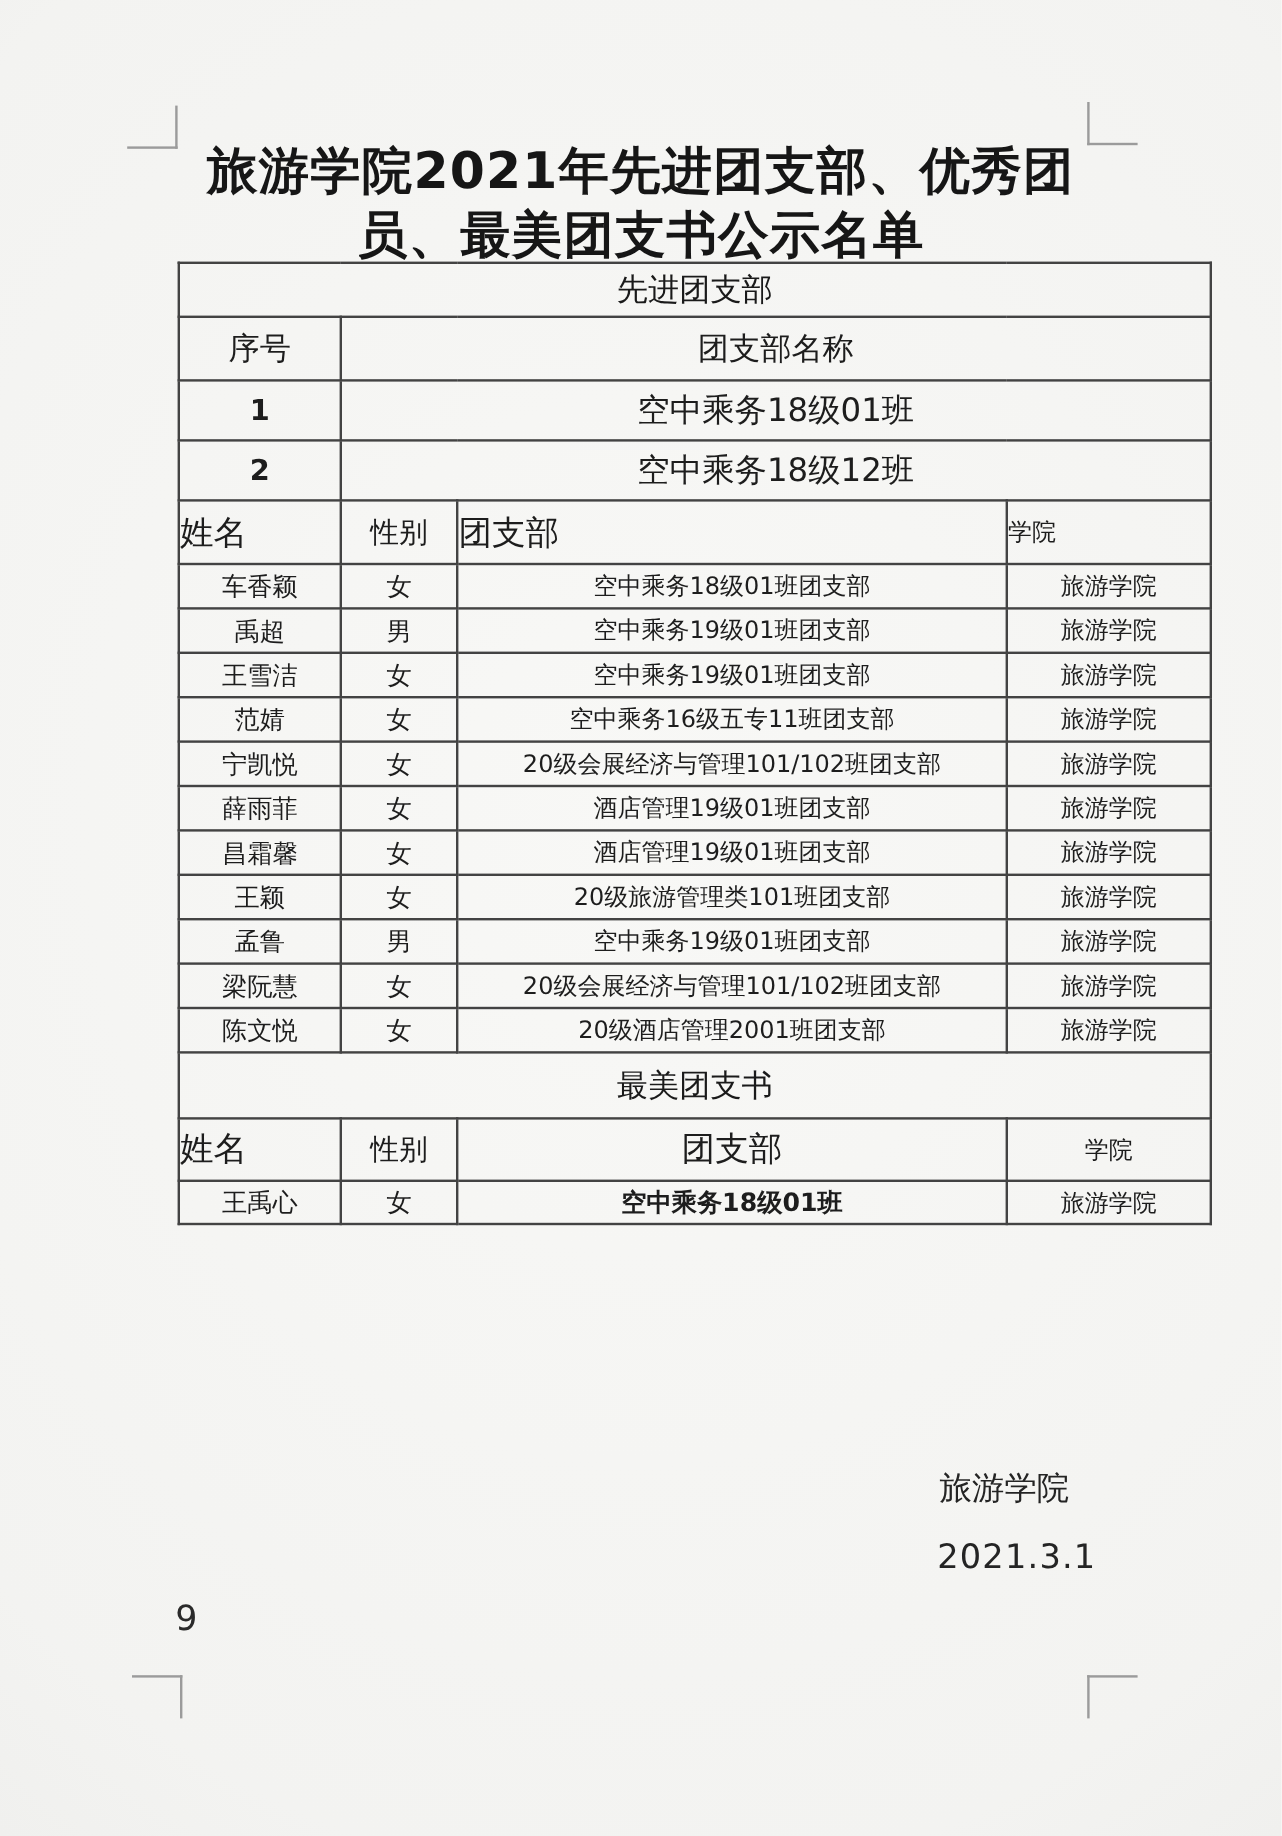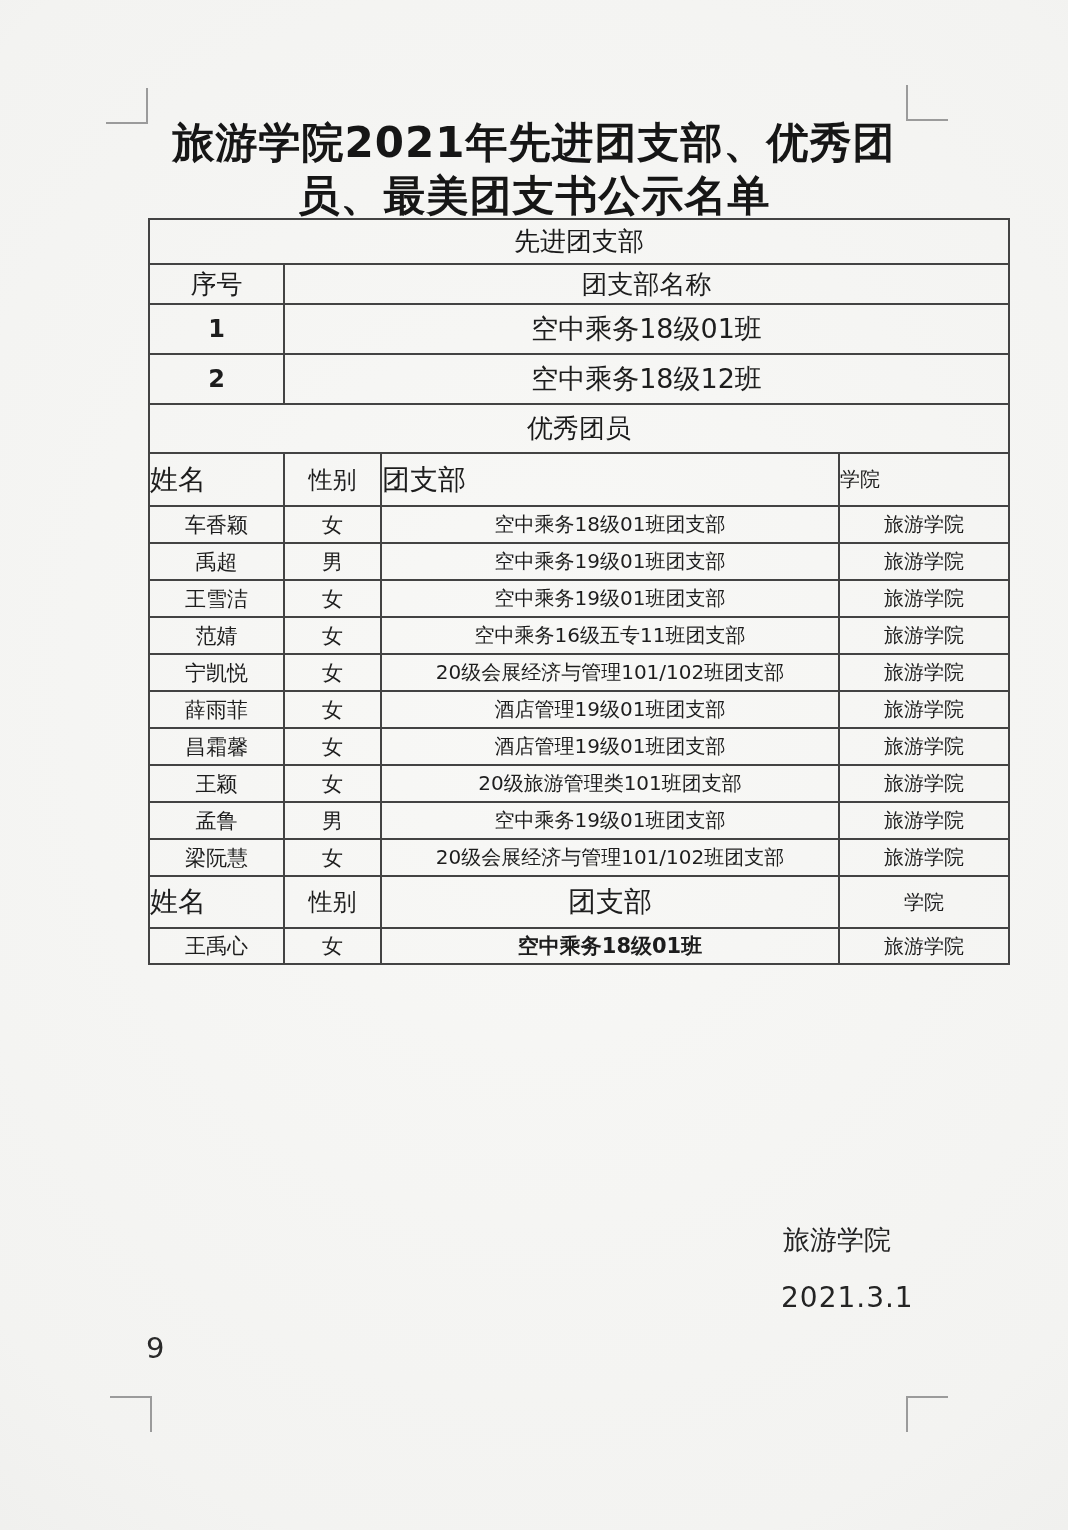--- a/index.html
+++ b/index.html
@@ -58,21 +58,21 @@
   }
   table.doc-table td {
     border: 2px solid #434343;
     padding: 0;
     overflow: hidden;
     white-space: nowrap;
   }
 
   
   tr.h-sec1  { height: 45px; }
-  tr.h-hdr1  { height: 40px; }
+  tr.h-hdr1  { height: 53px; }
   tr.h-row1  { height: 50px; }
   tr.h-sec2  { height: 49px; }
   tr.h-hdr2  { height: 53px; }
   tr.h-mrow  { height: 37px; }
   tr.h-sec3  { height: 55px; }
   tr.h-hdr3  { height: 52px; }
   tr.h-last  { height: 36px; }
 
   
   td.sec-header {
@@ -162,23 +162,20 @@
     </tr>
     <tr class="h-row1">
       <td class="serial">1</td>
       <td class="branch-big" colspan="3">空中乘务18级01班</td>
     </tr>
     <tr class="h-row1">
       <td class="serial">2</td>
       <td class="branch-big" colspan="3">空中乘务18级12班</td>
     </tr>
 
-    <tr class="h-sec2">
-      <td class="sec-header" colspan="4">优秀团员</td>
-    </tr>
     <tr class="h-hdr2">
       <td class="hdr-name">姓名</td>
       <td class="hdr-gender">性别</td>
       <td class="hdr-branch">团支部</td>
       <td class="hdr-college">学院</td>
     </tr>
 
     <tr class="h-mrow">
       <td class="m-name">车香颖</td>
       <td class="m-gender">女</td>
@@ -232,21 +229,30 @@
       <td class="m-gender">男</td>
       <td class="m-branch">空中乘务19级01班团支部</td>
       <td class="m-college">旅游学院</td>
     </tr>
     <tr class="h-mrow">
       <td class="m-name">梁阮慧</td>
       <td class="m-gender">女</td>
       <td class="m-branch">20级会展经济与管理101/102班团支部</td>
       <td class="m-college">旅游学院</td>
     </tr>
-
+    <tr class="h-mrow">
+      <td class="m-name">陈文悦</td>
+      <td class="m-gender">女</td>
+      <td class="m-branch">20级酒店管理2001班团支部</td>
+      <td class="m-college">旅游学院</td>
+    </tr>
+
+    <tr class="h-sec3">
+      <td class="sec-header" colspan="4">最美团支书</td>
+    </tr>
     <tr class="h-hdr3">
       <td class="hdr-name">姓名</td>
       <td class="hdr-gender">性别</td>
       <td class="hdr-branch centered">团支部</td>
       <td class="hdr-college centered">学院</td>
     </tr>
     <tr class="h-last">
       <td class="m-name">王禹心</td>
       <td class="m-gender">女</td>
       <td class="m-branch bold">空中乘务18级01班</td>

